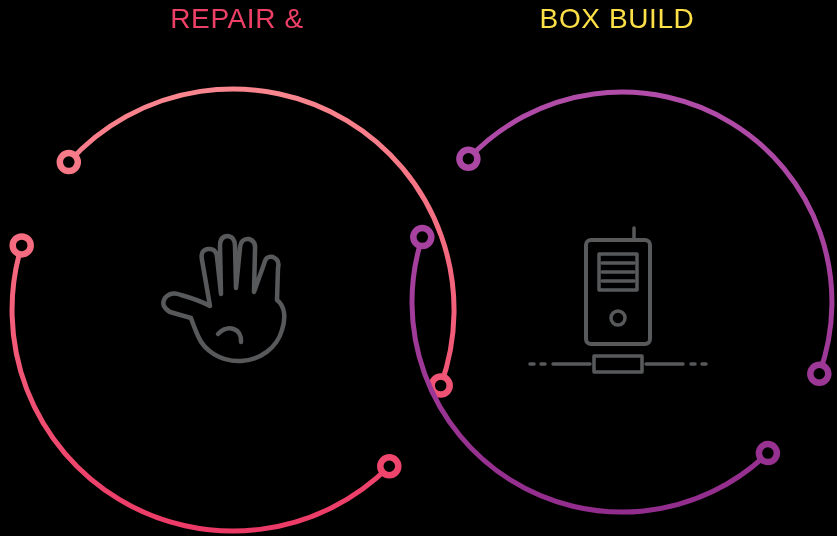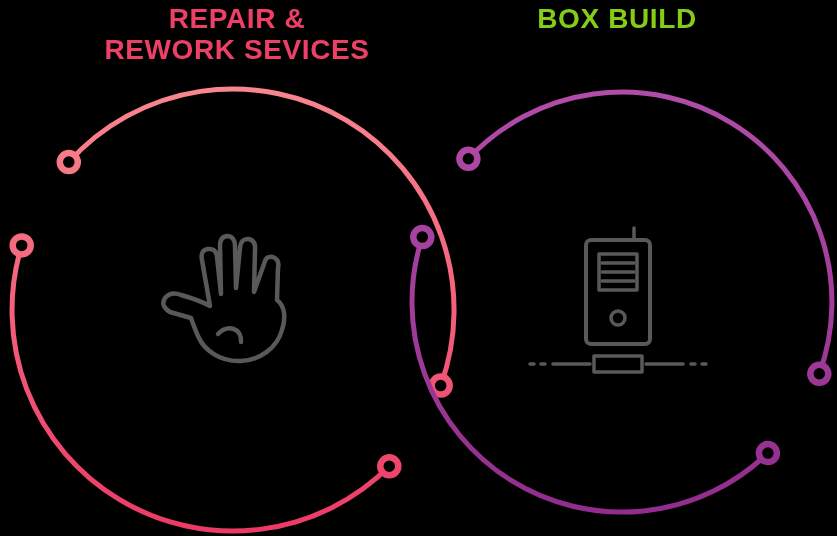--- a/index.html
+++ b/index.html
@@ -7,36 +7,35 @@
     position:relative;
     width:837px;height:536px;
     background:#000;
     overflow:hidden;
     font-family:"Liberation Sans",sans-serif;
   }
   .stage svg{position:absolute;left:0;top:0;}
   .title{
     position:absolute;top:3px;z-index:2;
     text-align:center;
-    font-weight:bold;
+    font-weight:normal;
     font-size:28px;line-height:31px;
     letter-spacing:0.6px;
     text-transform:uppercase;
   }
   .title-left{left:57px;width:360px;color:#ee4066;}
-  .title-right{left:437px;width:360px;color:#84cc16;}
+  .title-right{left:437px;width:360px;color:#fde047;}
 </style>
 </head>
 <body>
 
 <div class="stage">
 
   <div class="title title-left">
     <div>REPAIR &amp;</div>
-    <div>REWORK SEVICES</div>
   </div>
 
   <div class="title title-right">
     <div>BOX BUILD</div>
   </div>
 
   <svg width="837" height="536" viewBox="0 0 837 536">
     <defs>
       <linearGradient id="pinkGrad" gradientUnits="userSpaceOnUse" x1="233" y1="89" x2="233" y2="531">
         <stop offset="0" stop-color="#f9868e"></stop>

